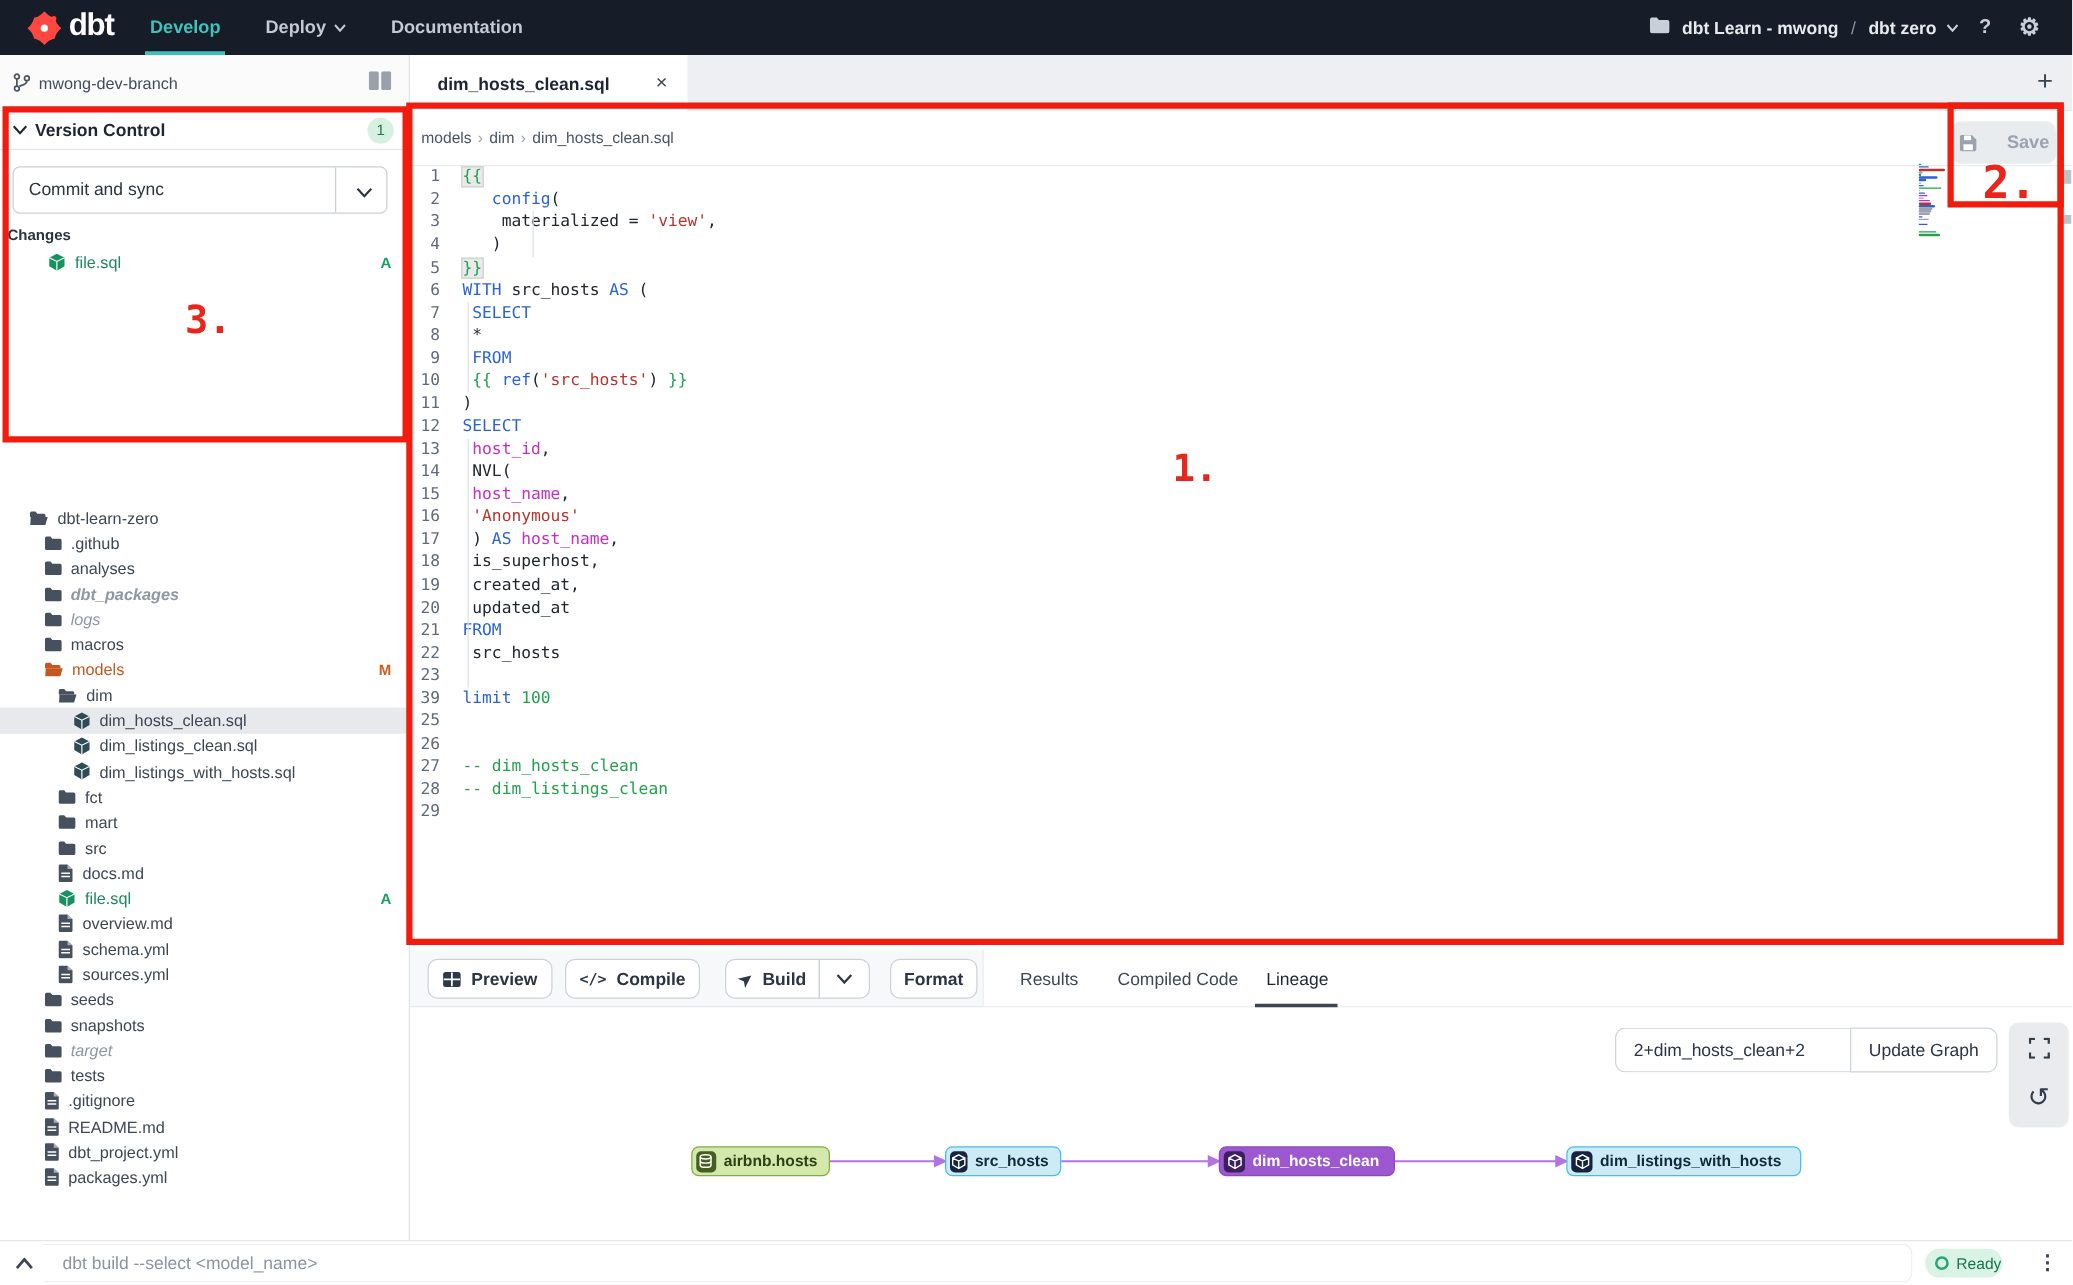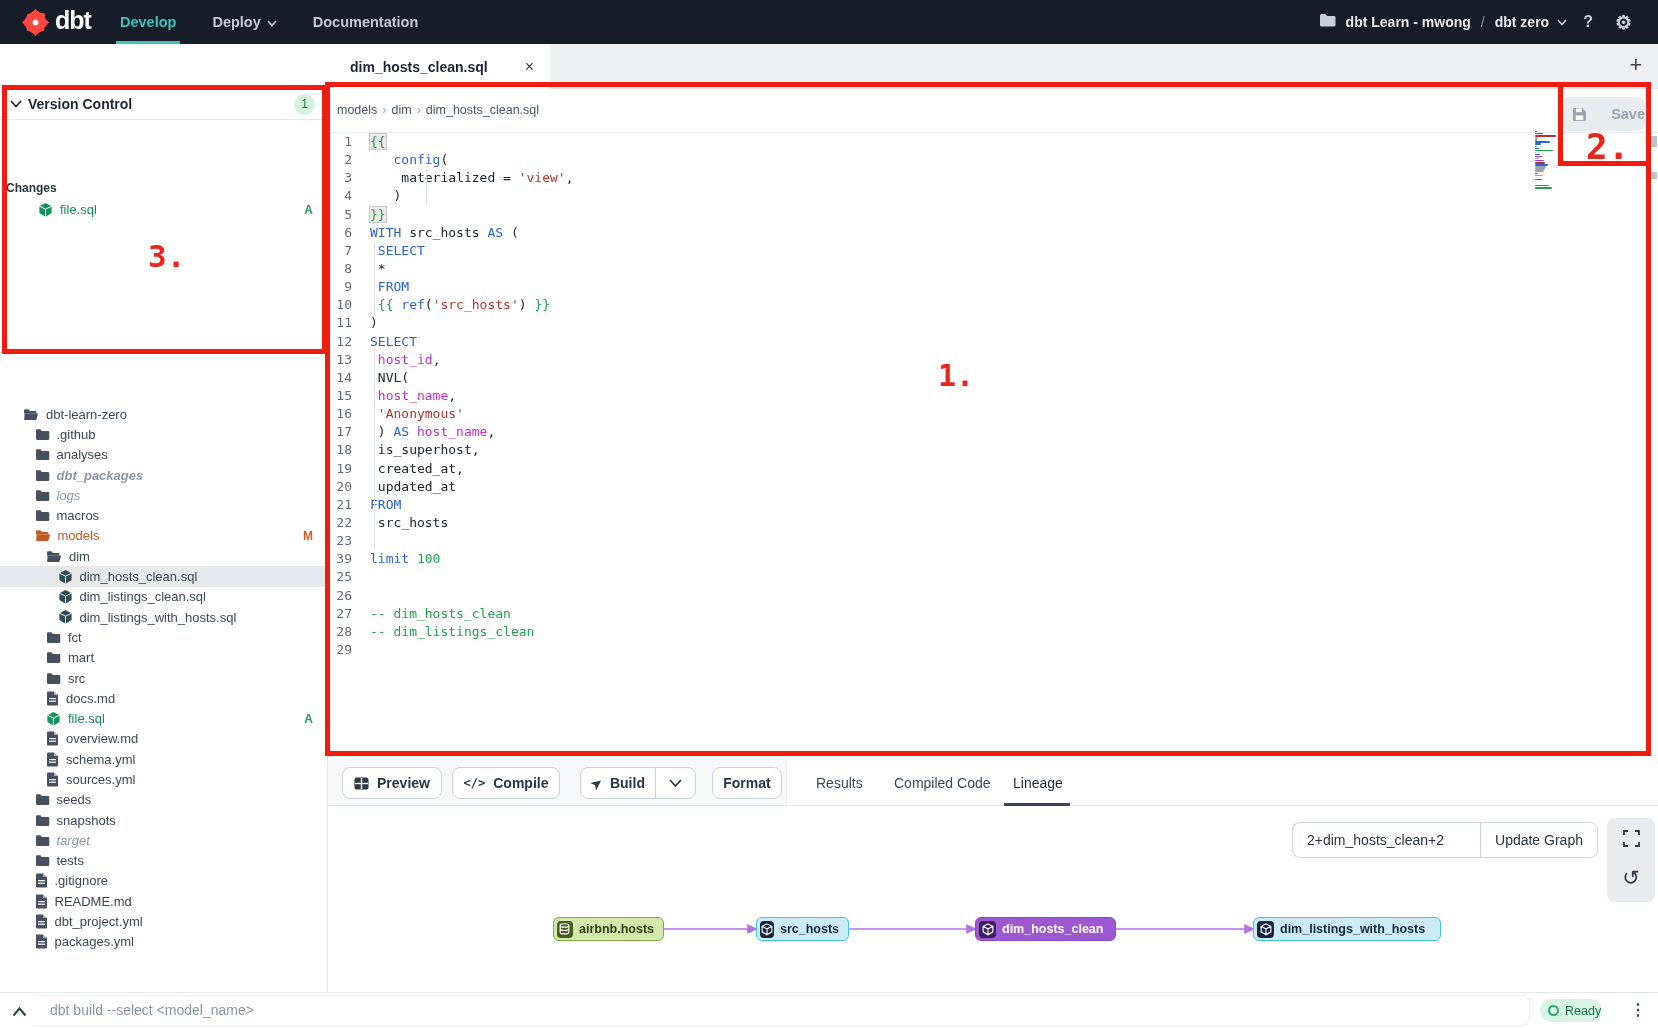--- a/index.html
+++ b/index.html
@@ -57,21 +57,21 @@
   .tree-row.italic .nm { font-style:italic; color:#8d97a5; }
   .tree-row.sel { background:#e7e9ed; }
   .tree-row .badge { position:absolute; right:14px; font-size:12px; font-weight:bold; }
   .tree-row svg { flex:0 0 auto; }
 
   
   .editor { position:absolute; left:328px; top:89px; width:1330px; height:671px; background:#fff; }
   .crumbs { position:absolute; left:0; top:0; width:100%; height:44px; border-bottom:1px solid #e8eaed; }
   .crumb-wrap { position:absolute; left:9px; top:14px; font-size:12.5px; color:#4a5564; }
   .crumb-sep { color:#9aa3af; padding:0 5px; }
-  .save-btn { position:absolute; right:13px; top:8px; width:84px; height:34px; background:#e9ecef; border:none; border-radius:8px; color:#9aa3af; font-size:14.5px; font-weight:600; display:flex; align-items:center; justify-content:flex-end; gap:24px; cursor:default; }
+  .save-btn { position:absolute; right:13px; top:8px; width:84px; height:34px; background:#e9ecef; border:none; border-radius:8px; color:#9aa3af; font-size:14.5px; font-weight:600; display:flex; align-items:center; justify-content:center; gap:24px; cursor:default; }
   .codearea { position:absolute; left:0; top:44px; width:100%; height:627px; font-family:"DejaVu Sans Mono", monospace; font-size:13px; }
   .gutter { position:absolute; left:0; top:0; width:24px; text-align:right; color:#5f6b7a; }
   .gutter div, .codelines div.cl { height:18.15px; line-height:18.15px; white-space:pre; }
   .codelines { position:absolute; left:42px; top:0; color:#20262e; }
   .kw { color:#2a63d4; } .str { color:#b5352e; } .idm { color:#c32fc3; }
   .br { color:#1fa24e; } .num { color:#1fa24e; } .com { color:#23a24b; } .pl { color:#20262e; }
   .brh { color:#1fa24e; background:#eaeaea; outline:1px solid #c9c9c9; }
   .iguide { position:absolute; width:1px; background:#dde1e6; }
   .minimap { position:absolute; left:1207px; top:42px; width:24px; }
   .minimap div { height:1.4px; margin-bottom:0.7px; border-radius:1px; }
@@ -155,35 +155,57 @@
         <span class="env">dbt zero</span>
         <svg width="10" height="7" viewBox="0 0 10 7">
             <polyline points="1,1 5,5.5 9,1" fill="none" stroke="#c9cfd8" stroke-width="1.6"></polyline>
           </svg>
       </div>
       <span class="icon-btn">?</span>
       <span class="icon-btn gear">⚙</span>
     </div>
   </header>
 
+  <div class="branchbar">
+    <svg width="15" height="16" viewBox="0 0 15 16">
+        <g fill="none" stroke="#4a5564" stroke-width="1.4">
+          <circle cx="3.5" cy="3.2" r="1.9"></circle>
+          <circle cx="3.5" cy="12.8" r="1.9"></circle>
+          <circle cx="11.5" cy="4.6" r="1.9"></circle>
+          <path d="M3.5 5.1v5.8M11.5 6.5c0 3-3.5 3.4-6 4.6"></path>
+        </g>
+      </svg>
+    <span class="branch-label">mwong-dev-branch</span>
+    <span class="book-ic"><svg width="18" height="15" viewBox="0 0 18 15">
+          <rect x="0" y="0" width="8" height="15" rx="1.5" fill="#99a1ad"></rect>
+          <rect x="10" y="0" width="8" height="15" rx="1.5" fill="#99a1ad"></rect>
+        </svg></span>
+  </div>
   <div class="tabstrip">
     <div class="tab">
       <span class="tab-label">dim_hosts_clean.sql</span>
       <span class="tab-close">×</span>
     </div>
     <div class="newtab">+</div>
   </div>
 
   <aside class="sidebar">
     <div class="vc-header">
       <svg class="chev-d" width="12" height="8" viewBox="0 0 12 8">
           <polyline points="1,1 6,6.5 11,1" fill="none" stroke="#1f2633" stroke-width="1.7"></polyline>
         </svg>
       <span class="sec-title">Version Control</span>
       <span class="vc-badge">1</span>
+    </div>
+    <div class="commit-btn">
+      <span class="commit-label">Commit and sync</span>
+      <span class="commit-div"></span>
+      <span class="commit-chev"><svg width="13" height="9" viewBox="0 0 13 9">
+            <polyline points="1,1 6.5,7 12,1" fill="none" stroke="#2a3340" stroke-width="1.7"></polyline>
+          </svg></span>
     </div>
     <div class="changes-label">Changes</div>
     <div class="change-row">
       <svg width="15" height="16" viewBox="0 0 16 17">
           <path d="M8 1 L14.5 4.4 V11.6 L8 15.6 L1.5 11.6 V4.4 Z" fill="#17925e"></path>
           <path d="M1.5 4.4 L8 7.6 L14.5 4.4 M8 7.6 V15.6" stroke="#fff" stroke-width="1" fill="none"></path>
         </svg>
       <span class="change-name">file.sql</span>
       <span class="status-a">A</span>
     </div>

